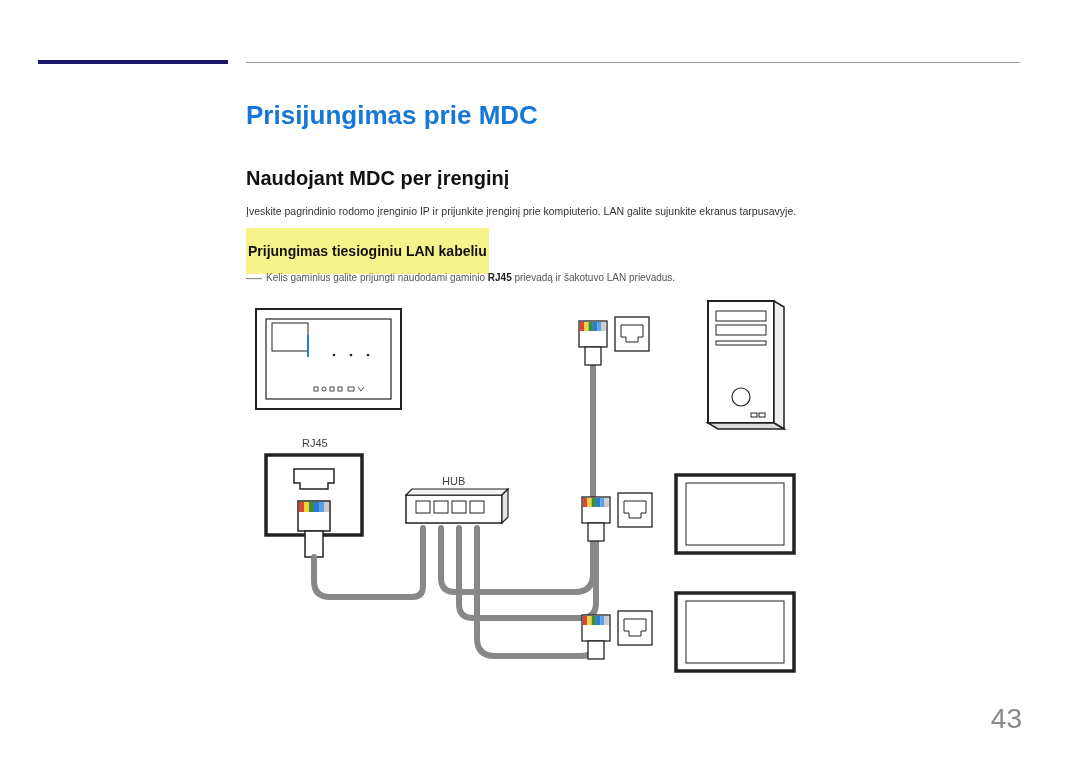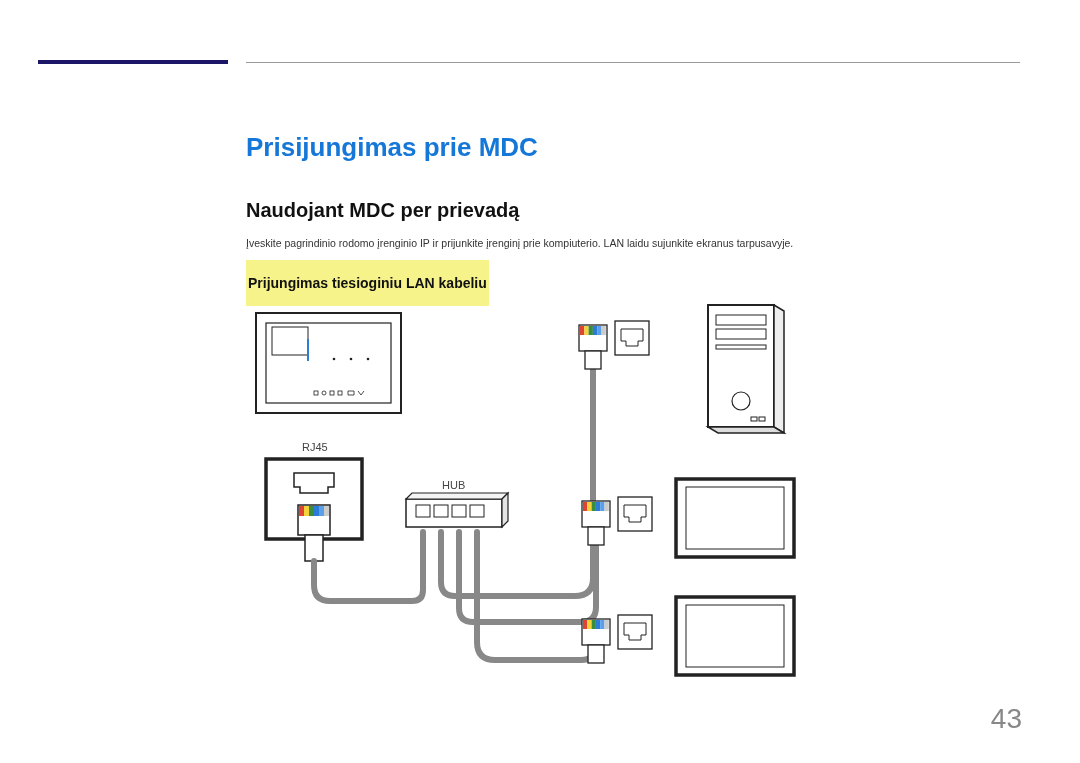--- a/index.html
+++ b/index.html
@@ -25,21 +25,20 @@
     left: 38px;
     width: 190px;
     height: 4px;
     background: #1b1668;
   }
   .content {
     position: absolute;
     top: 100px;
     left: 246px;
     right: 60px;
-    margin-top: 32px;
   }
   h1 {
     color: #1577d8;
     font-size: 26px;
     font-weight: bold;
     margin-bottom: 36px;
   }
   h2 {
     color: #111;
     font-size: 20px;
@@ -93,23 +92,26 @@
   }
 </style>
 </head>
 <body>
 
 <div class="top-bar"></div>
 <div class="top-rule"></div>
 
 <div class="content">
   <h1>Prisijungimas prie MDC</h1>
-  <h2>Naudojant MDC per prievadą</h2>
-  <p class="body-text">Įveskite pagrindinio rodomo įrenginio IP ir prijunkite įrenginį prie kompiuterio. LAN laidu sujunkite ekranus tarpusavyje.</p>
+  <h2>Naudojant MDC per įrenginį</h2>
+  <p class="body-text">Įveskite pagrindinio rodomo įrenginio IP ir prijunkite įrenginį prie kompiuterio. LAN galite sujunkite ekranus tarpusavyje.</p>
   <h3><span class="highlight">Prijungimas tiesioginiu LAN kabeliu</span></h3>
+  <p class="note">
+    <span class="dash">―</span><span>Kelis gaminius galite prijungti naudodami gaminio </span><b>RJ45</b><span> prievadą ir šakotuvo LAN prievadus.</span>
+  </p>
 
   <div class="diagram">
     <svg width="560" height="400" viewBox="0 0 560 400">
 
       <g>
         <rect x="10" y="12" width="145" height="100" fill="#fff" stroke="#222" stroke-width="2"></rect>
         <rect x="20" y="22" width="125" height="80" fill="#fff" stroke="#222" stroke-width="1.2"></rect>
         <rect x="26" y="26" width="36" height="28" fill="#fff" stroke="#222" stroke-width="1"></rect>
         <line x1="62" y1="38" x2="62" y2="60" stroke="#2c7bd6" stroke-width="2"></line>
         <circle cx="88" cy="58" r="1.3" fill="#222"></circle>

